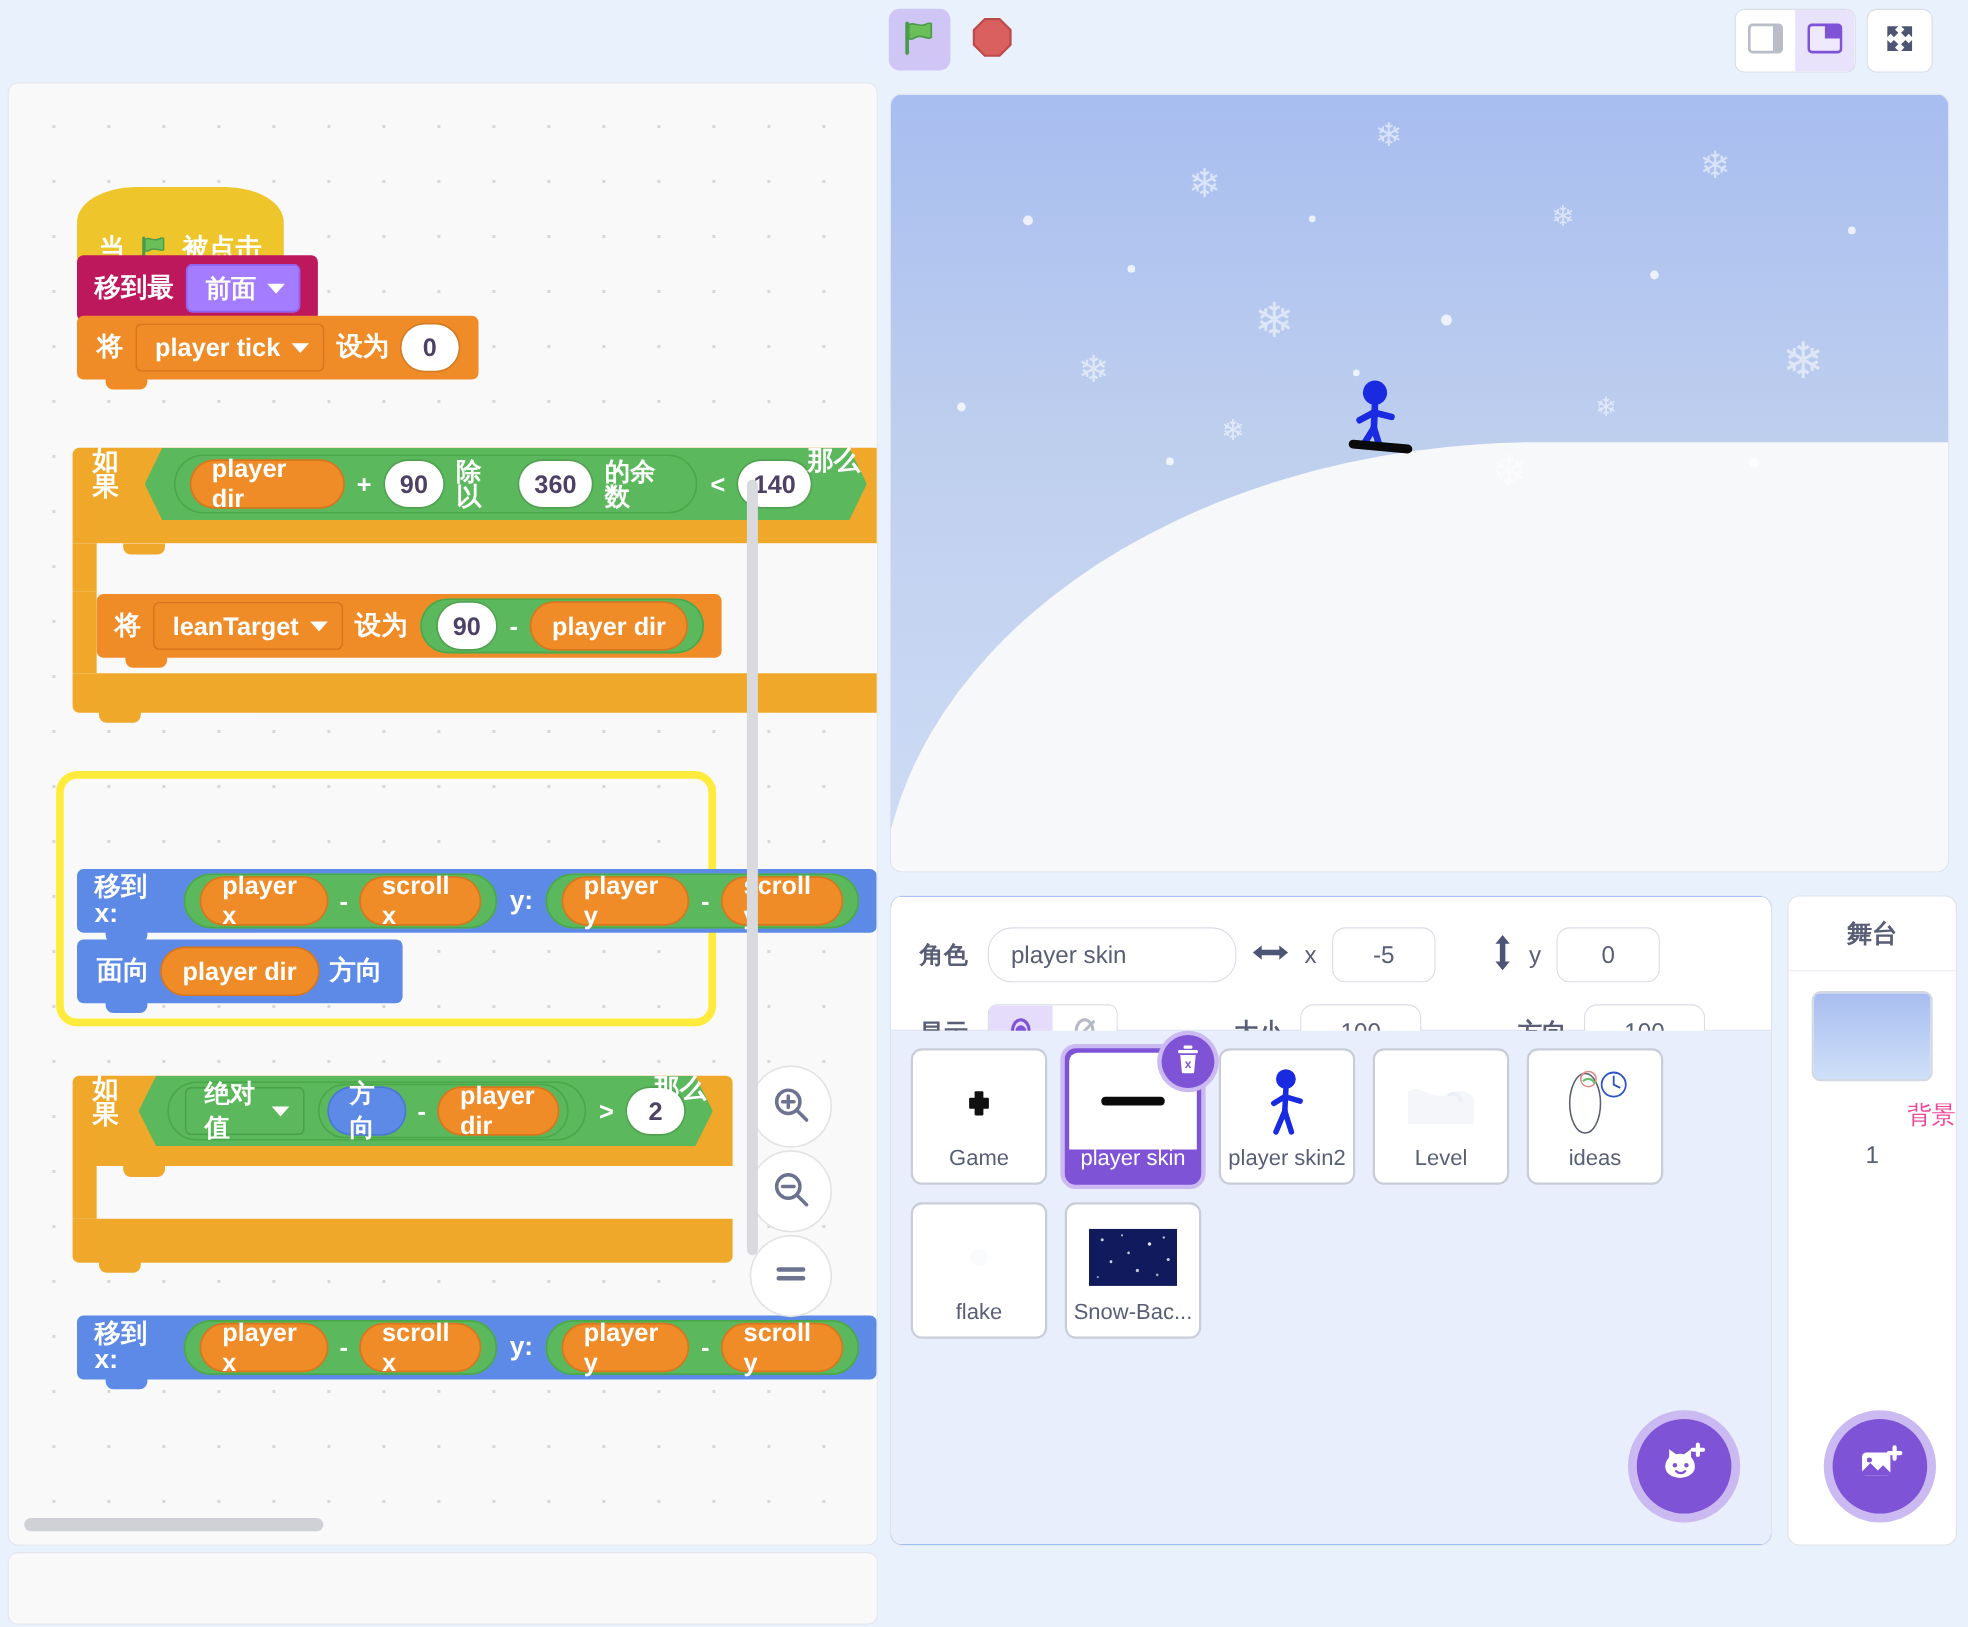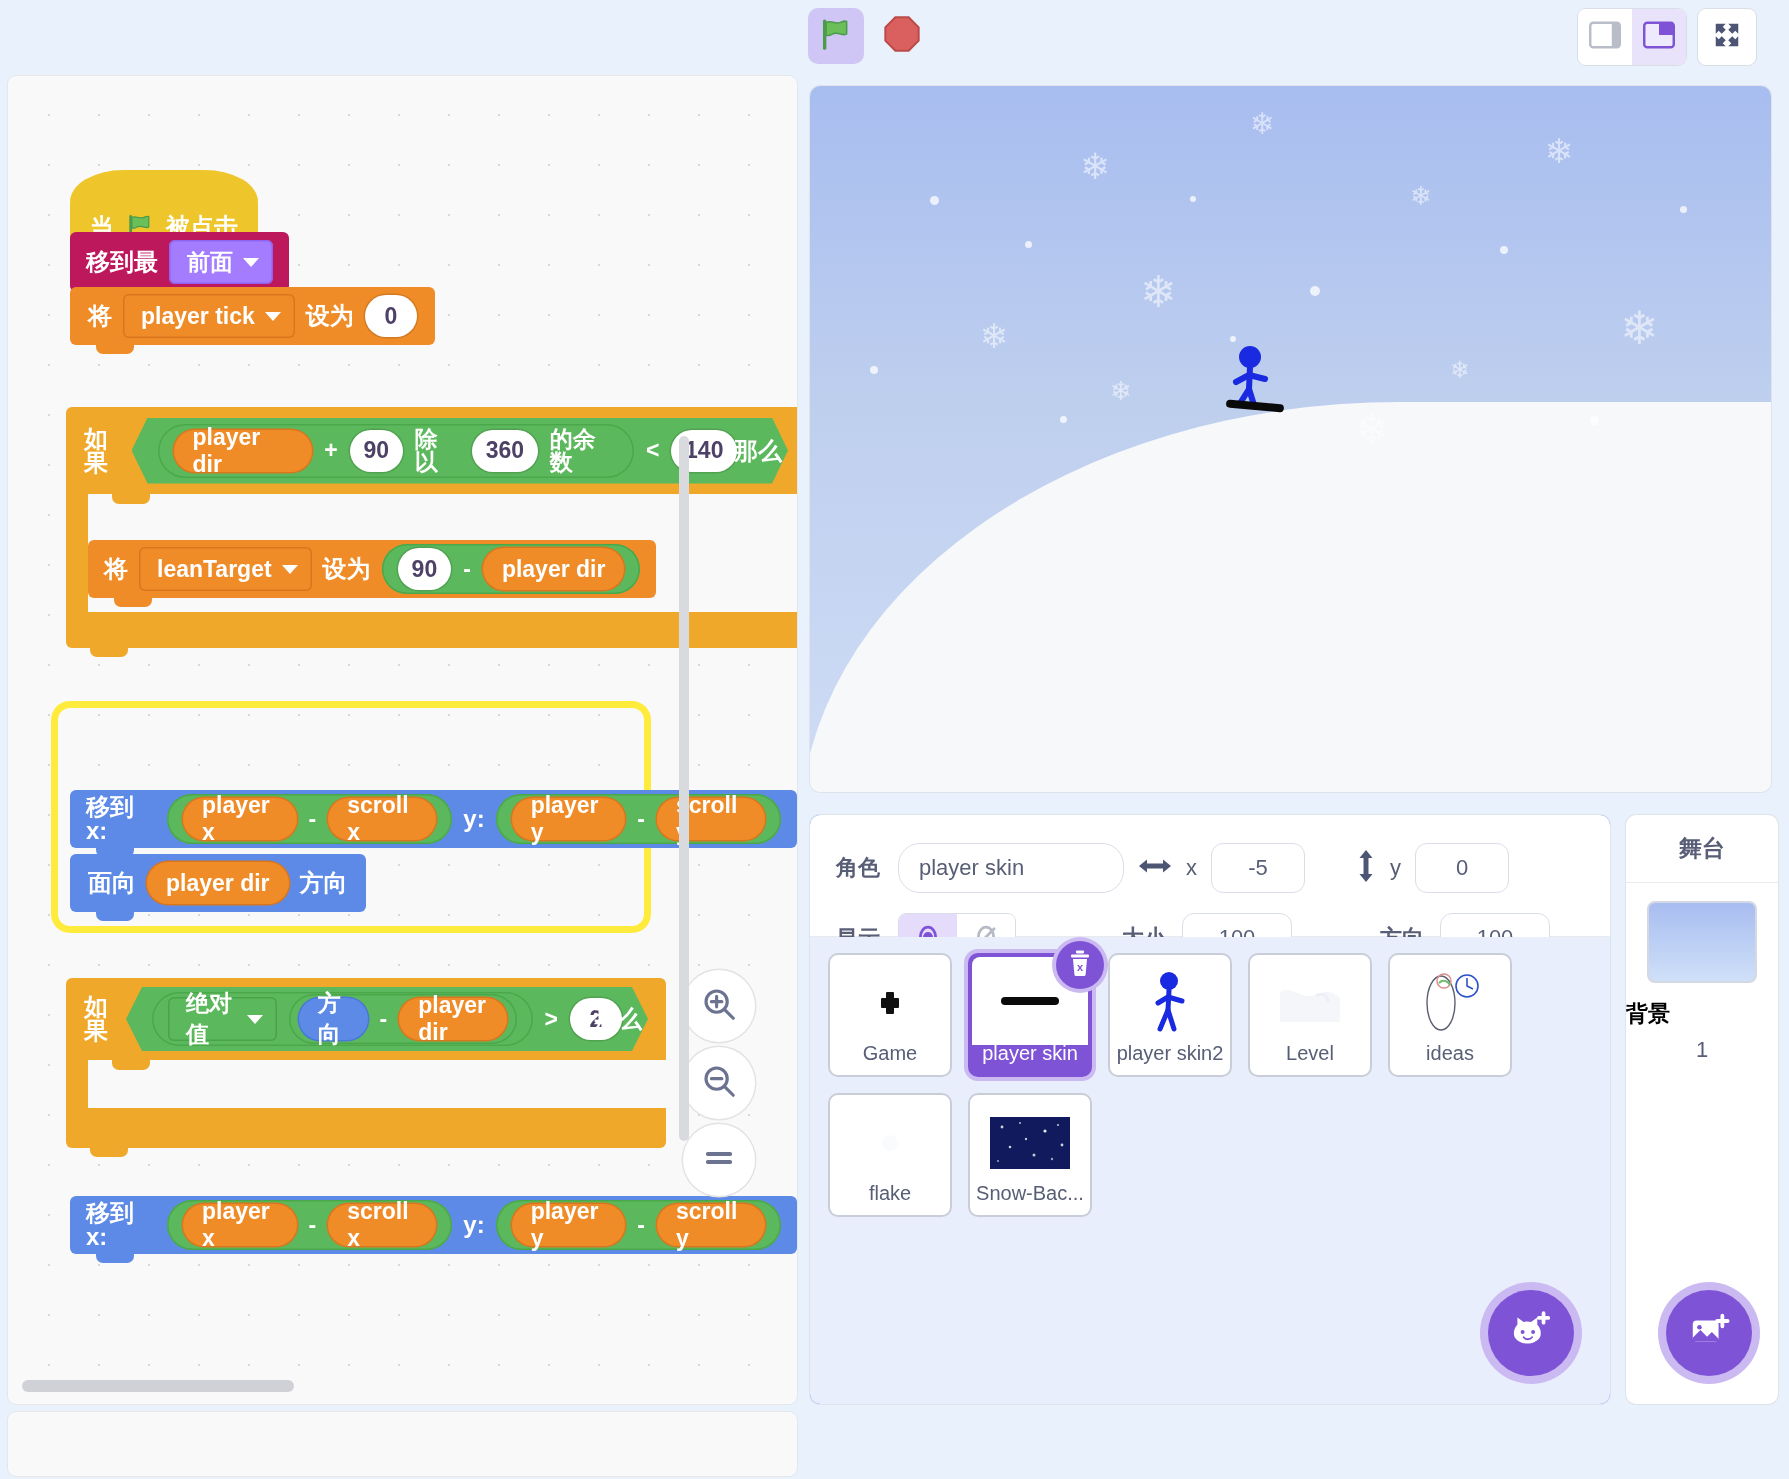--- a/index.html
+++ b/index.html
@@ -121,21 +121,21 @@
     font-size:24px; font-weight:bold;
   }
   
   .opround {
     display:inline-flex; align-items:center; gap:12px; background:#5cb85c;
     border-radius: 30px; height: 54px; padding: 0 16px; box-shadow: inset 0 0 0 1.5px #4aa84a;
   }
 
   
   .cblock { position:absolute; }
-  .cb-top { background:#efa829; border-radius: 6px 6px 0 0; display:flex; align-items:center; padding: 0 18px; }
+  .cb-top { background:#efa829; border-radius: 6px 6px 0 0; display:flex; align-items:flex-start; padding: 0 18px; }
   .cb-mid { background:#efa829; }
   .cb-bot { background:#efa829; border-radius: 0 0 6px 6px; }
 
   
   .stage-wrap {
     position:absolute; left: 810px; top: 86px; width: 961px; height: 706px;
     background:#fff; border-radius: 10px; box-shadow: 0 0 0 1px #dfe3ea; overflow:hidden;
   }
   .stage { position:absolute; inset:0; overflow:hidden; }
   .sky { position:absolute; inset:0; background: linear-gradient(#a8bdf0 0%, #becfee 45%, #cfdcf5 100%); }
@@ -193,21 +193,21 @@
   .stage-panel {
     position:absolute; left: 1626px; top: 815px; width: 152px; height: 589px;
     background:#fff; border-radius: 10px; box-shadow: 0 0 0 1px #dfe3ea; overflow:hidden;
   }
   .stage-head { height: 68px; display:flex; align-items:center; justify-content:center;
     font-size:23px; font-weight:bold; color:#575e75; border-bottom:1px solid #e8eaf0; }
   .stage-thumb {
     margin: 18px auto 0; width: 110px; height: 82px; border-radius: 8px;
     background: linear-gradient(#a8bdf0, #cfe0f8); border: 2px solid #d4d8e2;
   }
-  .stage-cap { text-align:left; font-size:22px; color:#000000; margin-top: 16px; font-weight:bold;}
+  .stage-cap { text-align:right; font-size:22px; color:#ec4899; margin-top: 16px; font-weight:normal;}
   .stage-count { text-align:center; font-size:22px; color:#575e75; margin-top: 8px; }
   .add-bg-btn {
     position:absolute; right: 26px; bottom: 28px; width: 86px; height: 86px; border-radius: 50%;
     background:#7e53d6; box-shadow: 0 0 0 8px #cbb9f2; display:flex; align-items:center; justify-content:center; cursor:pointer;
   }
 
   .bottom-strip { position:absolute; left:8px; top:1412px; width:789px; height:64px;
     background:#f9f9f9; border-radius:8px; box-shadow: 0 0 0 1px #e4e6ec; }
 </style>
 </head>

